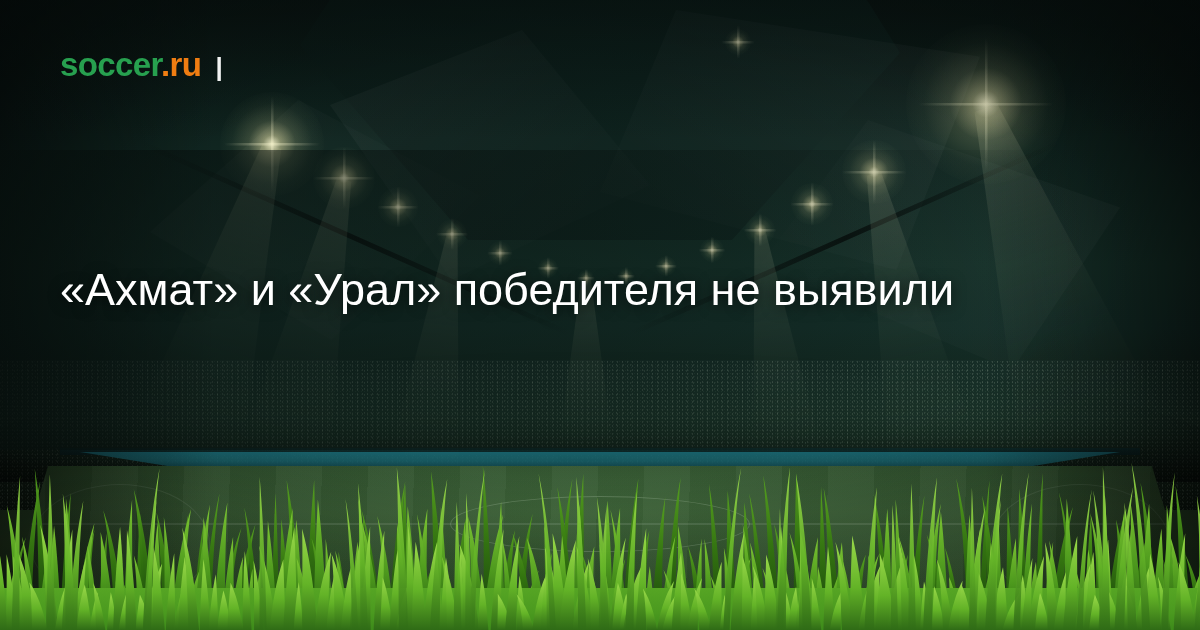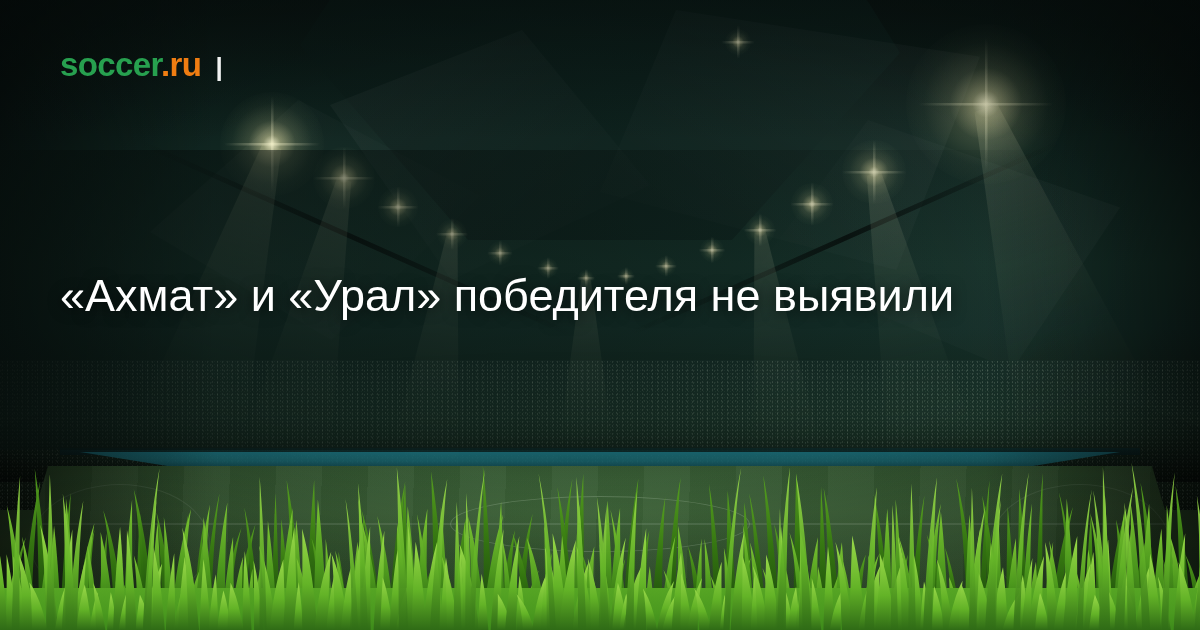--- a/index.html
+++ b/index.html
@@ -249,21 +249,21 @@
   }
   .kicker {
     color:#ffffff; font-size:30px; font-weight:bold;
     letter-spacing:.4px; line-height:1;
     text-transform:uppercase;
   }
 
   
   .headline {
     position:absolute;
-    left:60px; top:268px;
+    left:60px; top:262px;
     width:980px;
     color:#ffffff;
     font-size:45px;
     font-weight:normal;
     line-height:1.26;
     letter-spacing:0;
     text-shadow:0 2px 14px rgba(0,0,0,.65);
     z-index:40;
   }
 </style>

